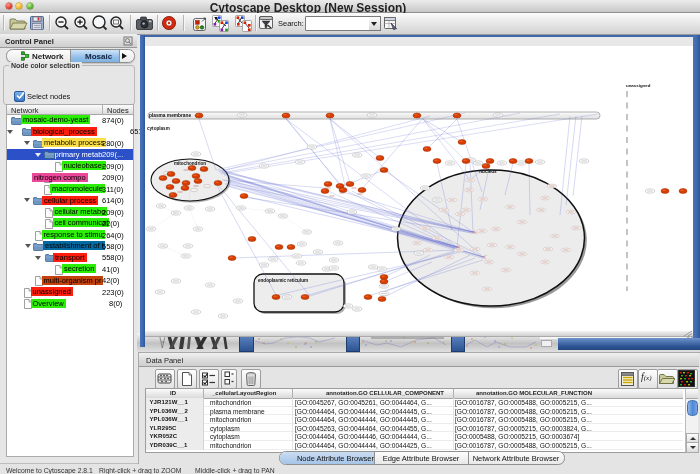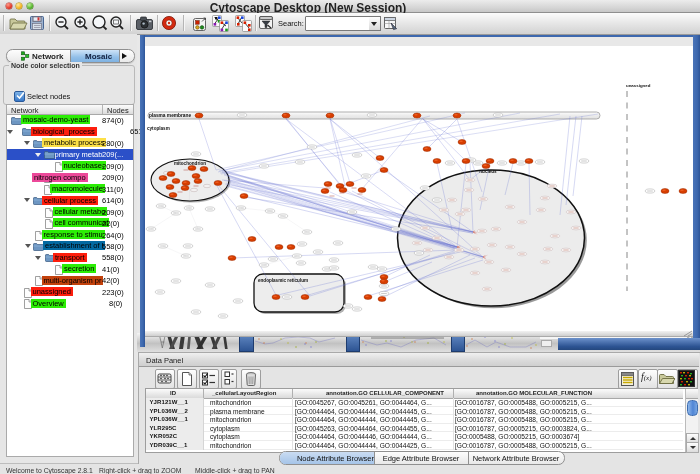--- a/index.html
+++ b/index.html
@@ -137,20 +137,28 @@
 <div class="abs" style="left:369px;top:3px;width:11px;height:13px;background:linear-gradient(#fdfdfd,#d8d8d8);border:1px solid #7a7a7a;border-left:none;">
  <div class="abs" style="left:2px;top:5px;width:0;height:0;border-left:3.5px solid transparent;border-right:3.5px solid transparent;border-top:4px solid #222;"></div>
     </div>
 </div>
 <div class="abs" style="left:0;top:463px;width:700px;height:11px;background:#e4e4e4;border-top:1px solid #bdbdbd;">
  <div class="abs" style="left:6px;top:2.5px;font-size:6.8px;color:#333;">Welcome to Cytoscape 2.8.1</div>
  <div class="abs" style="left:99px;top:2.5px;font-size:6.8px;color:#333;">Right-click + drag to ZOOM</div>
  <div class="abs" style="left:195px;top:2.5px;font-size:6.8px;color:#333;">Middle-click + drag to PAN</div>
 </div>
 <div class="abs" style="left:0;top:34px;width:137px;height:429px;background:#e6e6e6;">
+ <div class="hdrbar" style="left:0;top:0;width:137px;height:13px;">
+  <div class="abs" style="left:5px;top:2.5px;font-size:7.5px;font-weight:bold;color:#222;">Control Panel</div>
+  <svg class="abs" style="left:123px;top:2px;" width="10" height="10" viewBox="0 0 10 10">
+    <rect x="1" y="1" width="8" height="8" fill="none" stroke="#777" stroke-width="1"></rect>
+    <circle cx="4.5" cy="4.5" r="2" fill="none" stroke="#777" stroke-width="1"></circle>
+    <line x1="6" y1="6" x2="8" y2="8" stroke="#777" stroke-width="1"></line>
+  </svg>
+ </div>
 
  <div class="abs" style="left:6px;top:15px;width:127px;height:12px;border:1px solid #8f8f8f;border-radius:6.5px;background:linear-gradient(#fdfdfd,#e9e9e9);box-shadow:0 1px 1px rgba(0,0,0,0.15);overflow:hidden;">
    <div class="abs" style="left:63px;top:0;width:48px;height:12px;background:linear-gradient(#cfe4f8,#92bfe8 60%,#7fb2e2);border-left:1px solid #8f8f8f;border-right:1px solid #8f8f8f;"></div>
    <svg class="abs" style="left:13px;top:1px;" width="10" height="10" viewBox="0 0 10 10">
      <line x1="3" y1="2" x2="7" y2="5" stroke="#333" stroke-width="0.8"></line>
      <line x1="3" y1="8" x2="7" y2="5" stroke="#333" stroke-width="0.8"></line>
      <rect x="1.5" y="0.8" width="3" height="3" fill="#1faa1f" stroke="#0a550a" stroke-width="0.6"></rect>
      <rect x="1.5" y="6.2" width="3" height="3" fill="#1faa1f" stroke="#0a550a" stroke-width="0.6"></rect>
      <rect x="5.8" y="3.5" width="3" height="3" fill="#29c829" stroke="#0a550a" stroke-width="0.6"></rect>
    </svg>

